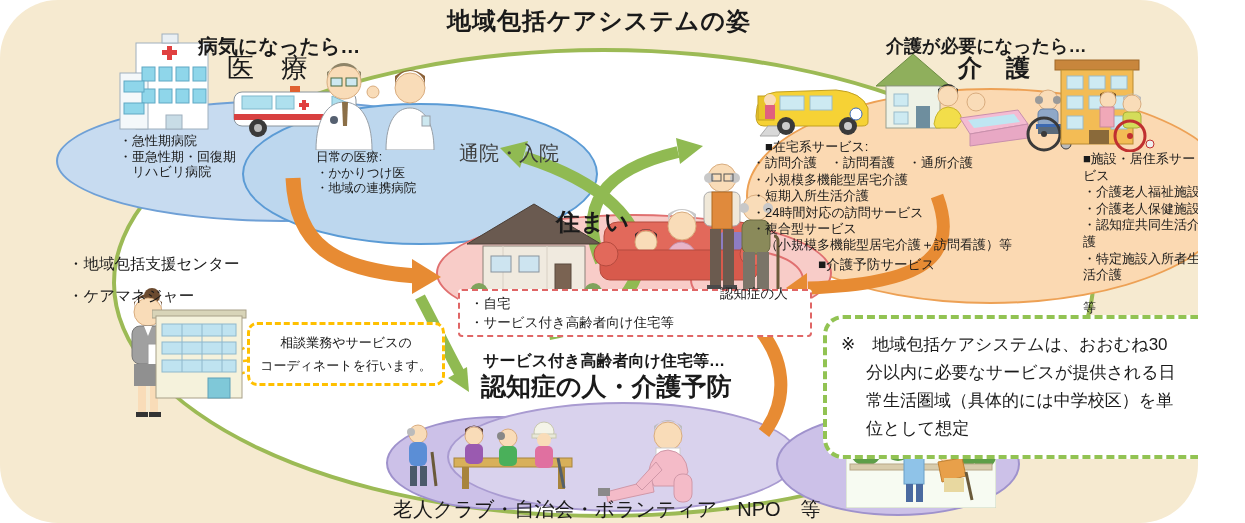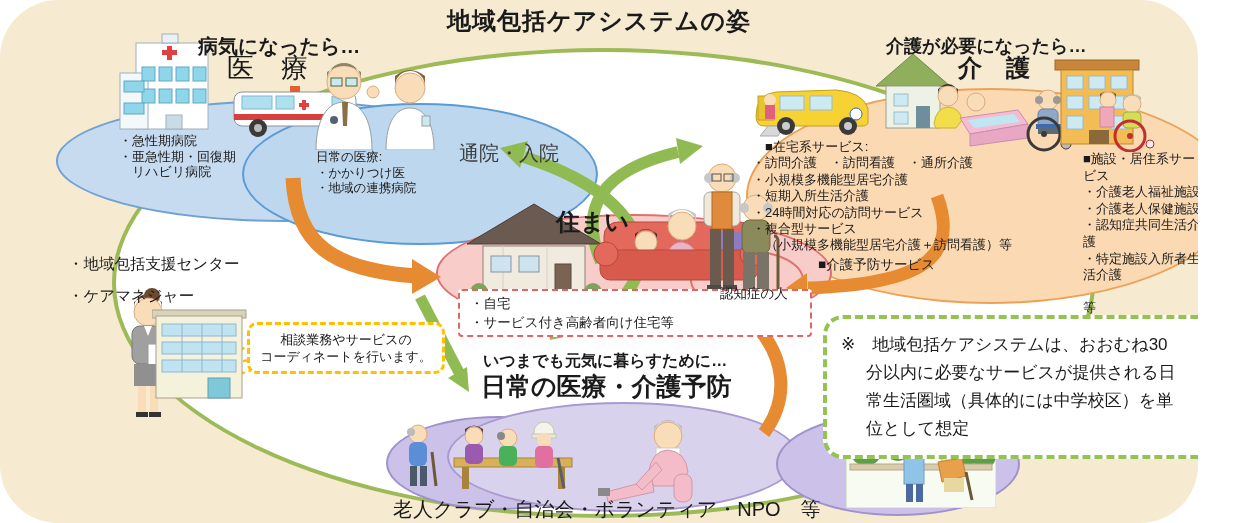--- a/index.html
+++ b/index.html
@@ -32,21 +32,21 @@
   #care-heading{left:958px;top:52px;font-size:24px;font-weight:700;}
   #home-services{left:752px;top:139px;font-size:13px;line-height:16.4px;}
   #prevention-service{left:786px;top:256px;font-size:13.5px;font-weight:500;margin-left:32px;}
   #facility-services{left:1083px;top:151px;font-size:13px;line-height:16.6px;}
   #sumai-heading{left:556px;top:206px;font-size:24px;font-weight:700;}
   #housing-box{left:458px;top:289px;width:330px;border:2px dashed #E06666;border-radius:4px;
                background:#fff;padding:3px 10px;font-size:13.5px;line-height:19px;}
   #dementia-label{left:720px;top:285px;font-size:13.5px;}
   #support-list{left:68px;top:248px;font-size:15.5px;line-height:32px;}
   #bubble{left:247px;top:322px;width:176px;border:3px dashed #FFC000;border-radius:10px;
-          background:#fff;padding:6px 8px;font-size:13px;line-height:17px;text-align:center;}
+          background:#fff;padding:6px 8px;font-size:13px;line-height:23px;text-align:center;}
   #genki-trigger{left:483px;top:351px;font-size:16px;font-weight:700;}
   #seikatsu-heading{left:481px;top:370px;font-size:25px;font-weight:700;}
   #providers-label{left:393px;top:496px;font-size:20px;}
   #note-box{left:823px;top:315px;width:356px;border:4px dashed #92C353;border-radius:20px;background:#fff;
             padding:12px 28px 12px 14px;font-size:17px;line-height:28px;font-weight:500;
             padding-left:39px;text-indent:-25px;}
 </style>
 </head>
 <body>
 
@@ -390,21 +390,21 @@
   <div class="txt" id="sumai-heading">住まい</div>
   <div class="txt pre" id="housing-box">・自宅
 ・サービス付き高齢者向け住宅等</div>
   <div class="txt" id="dementia-label">認知症の人</div>
 
   <div class="txt pre" id="support-list">・地域包括支援センター
 ・ケアマネジャー</div>
   <div class="txt pre" id="bubble">相談業務やサービスの
 コーディネートを行います。</div>
 
-  <div class="txt" id="genki-trigger">いつまでも元気に暮らすために…</div>
-  <div class="txt" id="seikatsu-heading">日常の医療・介護予防</div>
+  <div class="txt" id="genki-trigger">サービス付き高齢者向け住宅等…</div>
+  <div class="txt" id="seikatsu-heading">認知症の人・介護予防</div>
   <div class="txt" id="providers-label">老人クラブ・自治会・ボランティア・NPO　等</div>
 
   <div class="txt pre" id="note-box">※　地域包括ケアシステムは、おおむね30
 分以内に必要なサービスが提供される日
 常生活圏域（具体的には中学校区）を単
 位として想定</div>
 </div>
 
 </body></html>

